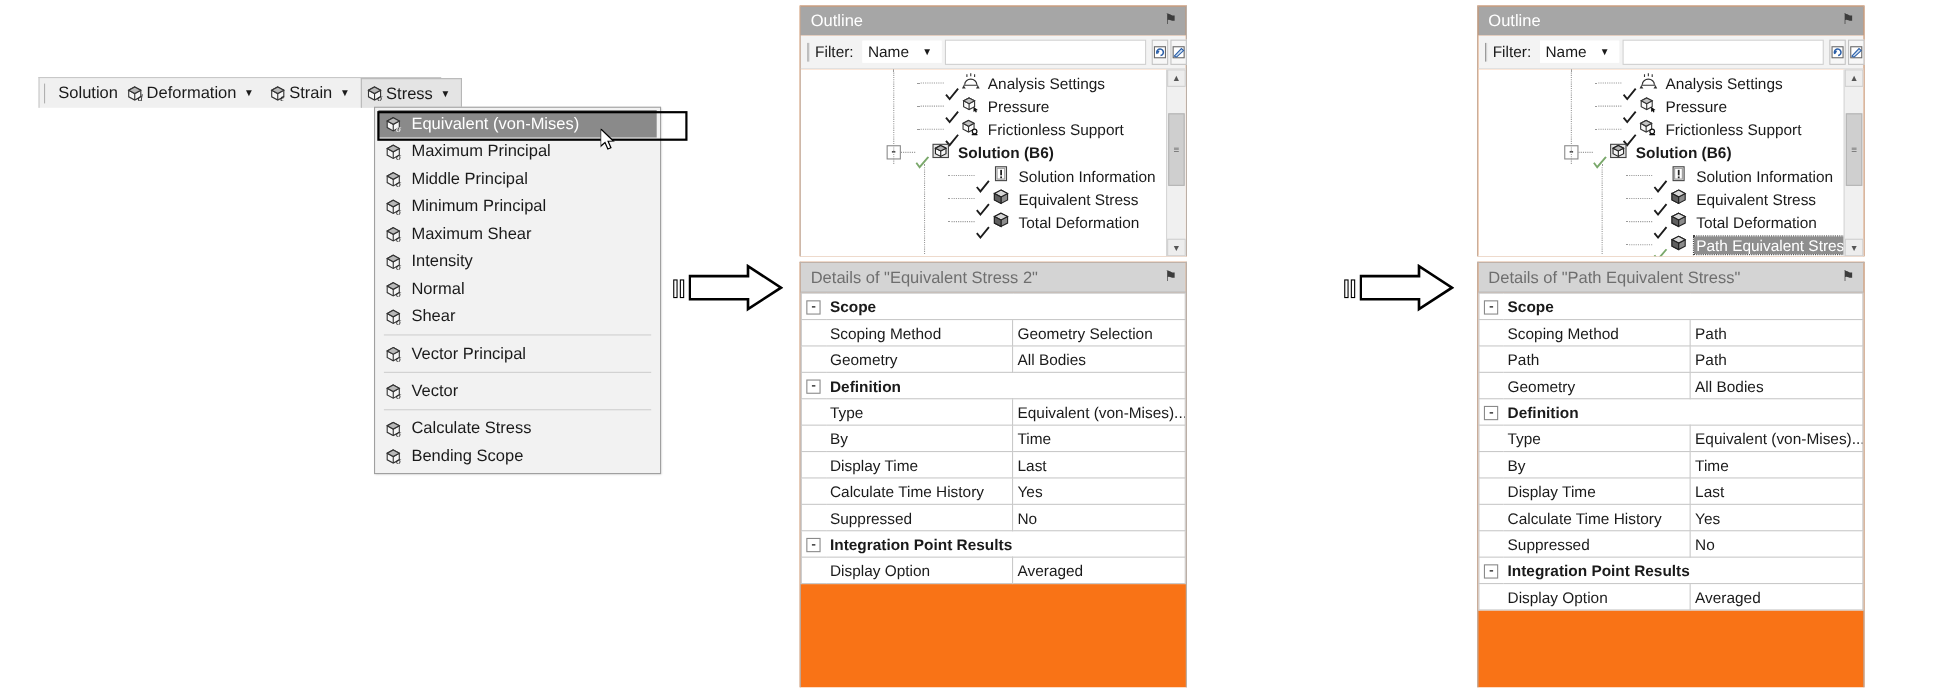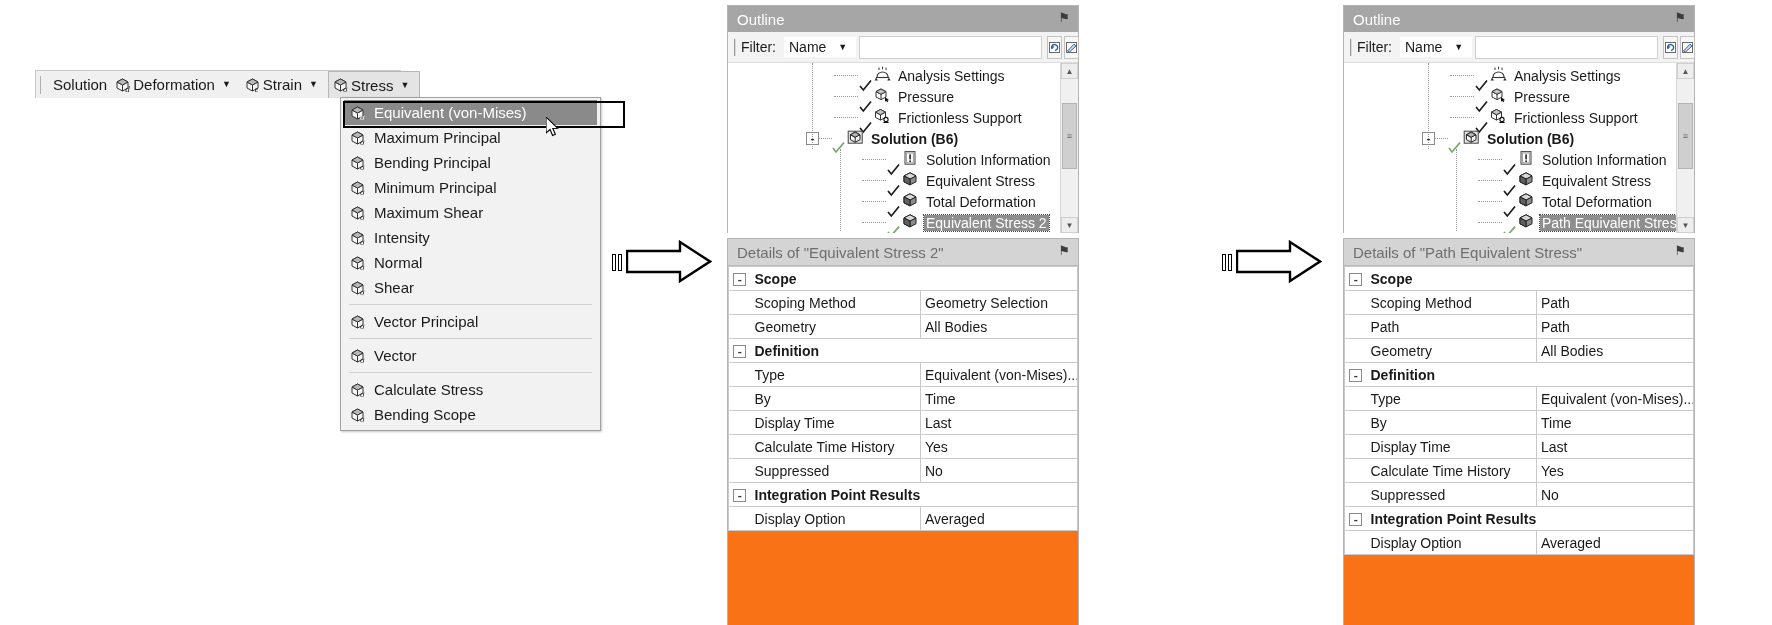--- a/index.html
+++ b/index.html
@@ -217,21 +217,21 @@
     <div class="mi">
       <span class="cube">
         <svg width="15" height="14" viewBox="0 0 15 14">
           <polygon points="7.5,1 13,4 13,10 7.5,13 2,10 2,4" fill="#f5f5f5" stroke="#333" stroke-width="1"></polygon>
           <polyline points="2,4 7.5,7 13,4" fill="none" stroke="#333" stroke-width="1"></polyline>
           <line x1="7.5" y1="7" x2="7.5" y2="13" stroke="#333" stroke-width="1"></line>
           <polygon points="7.5,1 13,4 7.5,7 2,4" fill="#b9b9b9" stroke="#333" stroke-width="1"></polygon>
         </svg>
         <span class="sub">σ</span>
       </span>
-      <span>Bending Principal</span>
+      <span>Middle Principal</span>
     </div>
     <div class="mi">
       <span class="cube">
         <svg width="15" height="14" viewBox="0 0 15 14">
           <polygon points="7.5,1 13,4 13,10 7.5,13 2,10 2,4" fill="#f5f5f5" stroke="#333" stroke-width="1"></polygon>
           <polyline points="2,4 7.5,7 13,4" fill="none" stroke="#333" stroke-width="1"></polyline>
           <line x1="7.5" y1="7" x2="7.5" y2="13" stroke="#333" stroke-width="1"></line>
           <polygon points="7.5,1 13,4 7.5,7 2,4" fill="#b9b9b9" stroke="#333" stroke-width="1"></polygon>
         </svg>
         <span class="sub">σ</span>
@@ -497,37 +497,20 @@
           </span>
           <span class="ticon"><svg width="17" height="16" viewBox="0 0 17 16">
               <polygon points="8,1.8 14,4.9 14,10.8 8,13.9 2,10.8 2,4.9" fill="#8c8c8c" stroke="#222"></polygon>
               <polyline points="2,4.9 8,8 14,4.9" fill="none" stroke="#222"></polyline>
               <line x1="8" y1="8" x2="8" y2="13.9" stroke="#222"></line>
               <polygon points="8,1.8 14,4.9 8,8 2,4.9" fill="#d8d8d8" stroke="#222"></polygon>
               <polygon points="2,4.9 8,8 8,13.9 2,10.8" fill="#5f5f5f" stroke="#222"></polygon>
             </svg></span>
           <span class="lbl">Total Deformation</span>
         </div>
-        <div class="trow selected">
-          <span class="tind" style="width:134px"></span>
-          <span style="width:24px;display:inline-block;border-top:1px dotted #999;height:1px;margin-right:1px;"></span>
-          <span class="tck">
-            <svg width="14" height="13" viewBox="0 0 14 13">
-              <polyline points="1,6 4,10 12,0.6" fill="none" stroke="#7aa86b" stroke-width="1.7"></polyline>
-            </svg>
-          </span>
-          <span class="ticon"><svg width="17" height="16" viewBox="0 0 17 16">
-              <polygon points="8,1.8 14,4.9 14,10.8 8,13.9 2,10.8 2,4.9" fill="#8c8c8c" stroke="#222"></polygon>
-              <polyline points="2,4.9 8,8 14,4.9" fill="none" stroke="#222"></polyline>
-              <line x1="8" y1="8" x2="8" y2="13.9" stroke="#222"></line>
-              <polygon points="8,1.8 14,4.9 8,8 2,4.9" fill="#d8d8d8" stroke="#222"></polygon>
-              <polygon points="2,4.9 8,8 8,13.9 2,10.8" fill="#5f5f5f" stroke="#222"></polygon>
-            </svg></span>
-          <span class="lbl">Equivalent Stress 2</span>
-        </div>
         <div class="dots" style="left: 84px; top: 0px; height: 86px;"></div>
         <div class="dots" style="left: 112px; top: 86px; height: 82px;"></div>
       </div>
     <div class="vsb">
       <div class="sbbtn">▲</div>
       <div class="sbthumb" style="top:40px;height:66px;">
           <i>≡</i>
         </div>
       <div class="sbbtn" style="position:absolute;left:0;right:0;bottom:0;">▼</div>
     </div>

